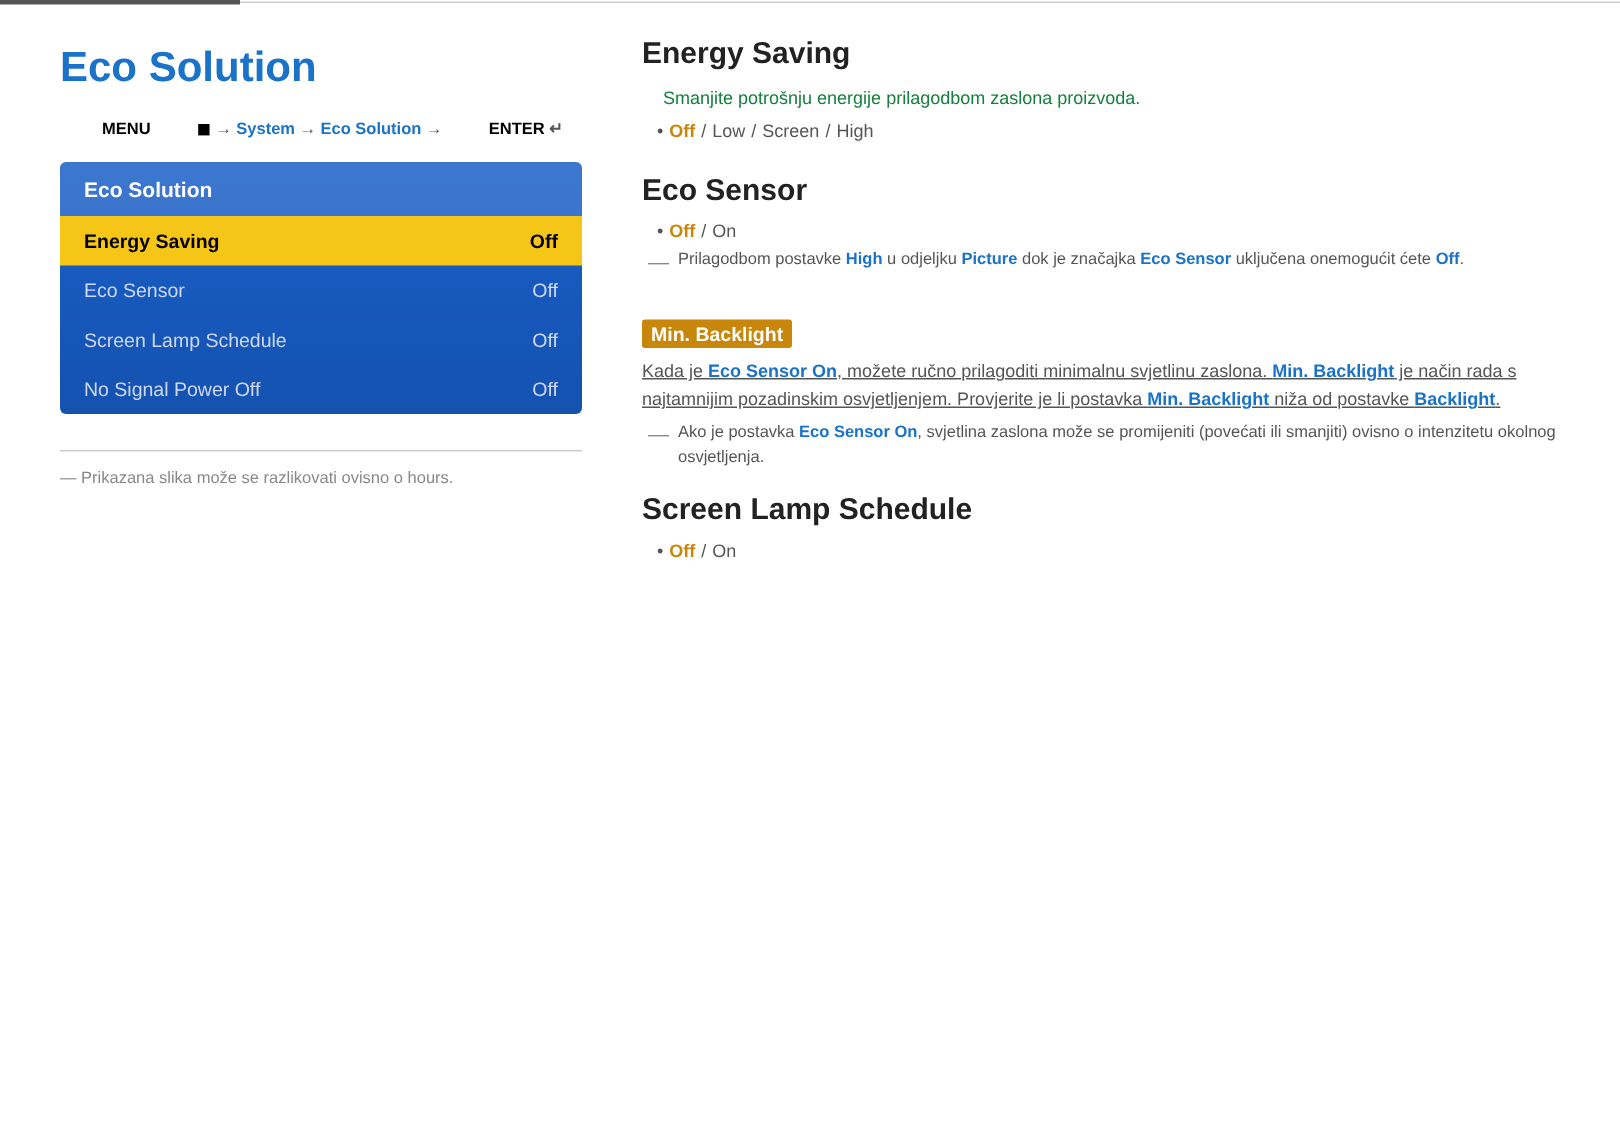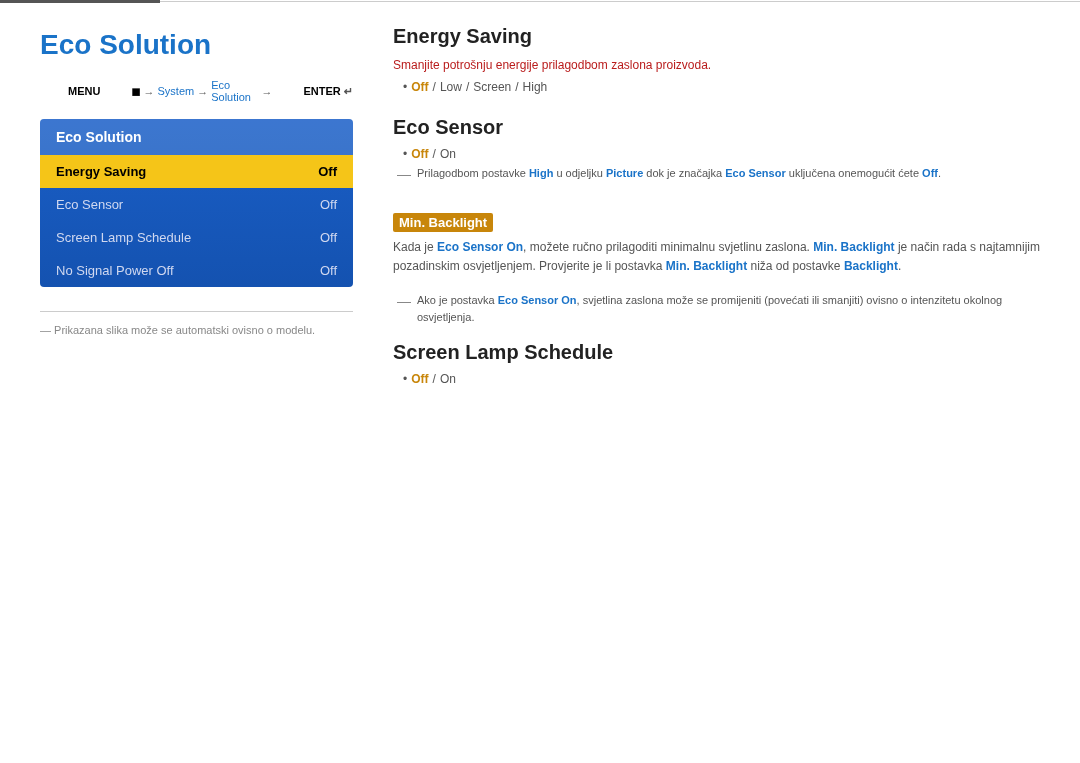--- a/index.html
+++ b/index.html
@@ -32,21 +32,21 @@
 
     .main-layout {
       display: flex;
       padding: 0 40px;
       gap: 40px;
       margin-top: 10px;
     }
 
     
     .left-panel {
-      width: 313px;
+      width: 348px;
       flex-shrink: 0;
     }
 
     .page-title {
       font-size: 28px;
       font-weight: bold;
       color: #1a73c8;
       margin-top: 16px;
       margin-bottom: 18px;
     }
@@ -54,21 +54,21 @@
     .menu-path {
       font-size: 11px;
       color: #555;
       margin-bottom: 16px;
       display: flex;
       align-items: center;
       gap: 3px;
       font-weight: bold;
     }
     .menu-path .menu-keyword { color: #000; font-weight: bold; padding-left: 28px; }
-    .menu-path .menu-link { color: #1a73c8; font-weight: normal; }
+    .menu-path .menu-link { color: #1a73c8; font-weight: bold; }
     .menu-path .arrow { color: #555; }
     .menu-path .enter-icon {
       display: inline-block;
       font-size: 11px;
       color: #555;
     }
 
     .eco-box {
       background: linear-gradient(180deg, #1a5fc8 0%, #1452b0 100%);
       border-radius: 4px;
@@ -126,23 +126,24 @@
 
     .section-title {
       font-size: 20px;
       font-weight: bold;
       color: #222;
       margin-bottom: 8px;
     }
 
     .section-desc {
       font-size: 12px;
-      color: #b91c1c;
+      color: #15803d;
       margin-bottom: 6px;
       line-height: 1.5;
+      margin-left: 14px;
     }
 
     .bullet-list {
       list-style: none;
       margin-left: 10px;
     }
     .bullet-list li {
       font-size: 12px;
       color: #555;
       margin-bottom: 3px;
@@ -187,21 +188,22 @@
     }
 
     .min-backlight-section {
       margin-bottom: 16px;
     }
 
     .min-backlight-desc {
       font-size: 12px;
       color: #555;
       line-height: 1.6;
-      margin-bottom: 16px;
+      margin-bottom: 4px;
+      text-decoration: underline;
     }
   </style>
 </head>
 <body>
 
 <div class="top-divider">
   <div class="line-dark"></div>
   <div class="line-light"></div>
 </div>
 
@@ -236,21 +238,21 @@
       <div class="eco-menu-item">
         <span>Screen Lamp Schedule</span>
         <span class="item-value">Off</span>
       </div>
       <div class="eco-menu-item">
         <span>No Signal Power Off</span>
         <span class="item-value">Off</span>
       </div>
     </div>
 
-    <div class="left-note">— Prikazana slika može se automatski ovisno o modelu.</div>
+    <div class="left-note">— Prikazana slika može se razlikovati ovisno o hours.</div>
   </div>
 
   <div class="right-panel">
 
     <div class="section">
       <div class="section-title">Energy Saving</div>
       <p class="section-desc">Smanjite potrošnju energije prilagodbom zaslona proizvoda.</p>
       <ul class="bullet-list">
         <li>
           <span class="color-orange">Off</span>

